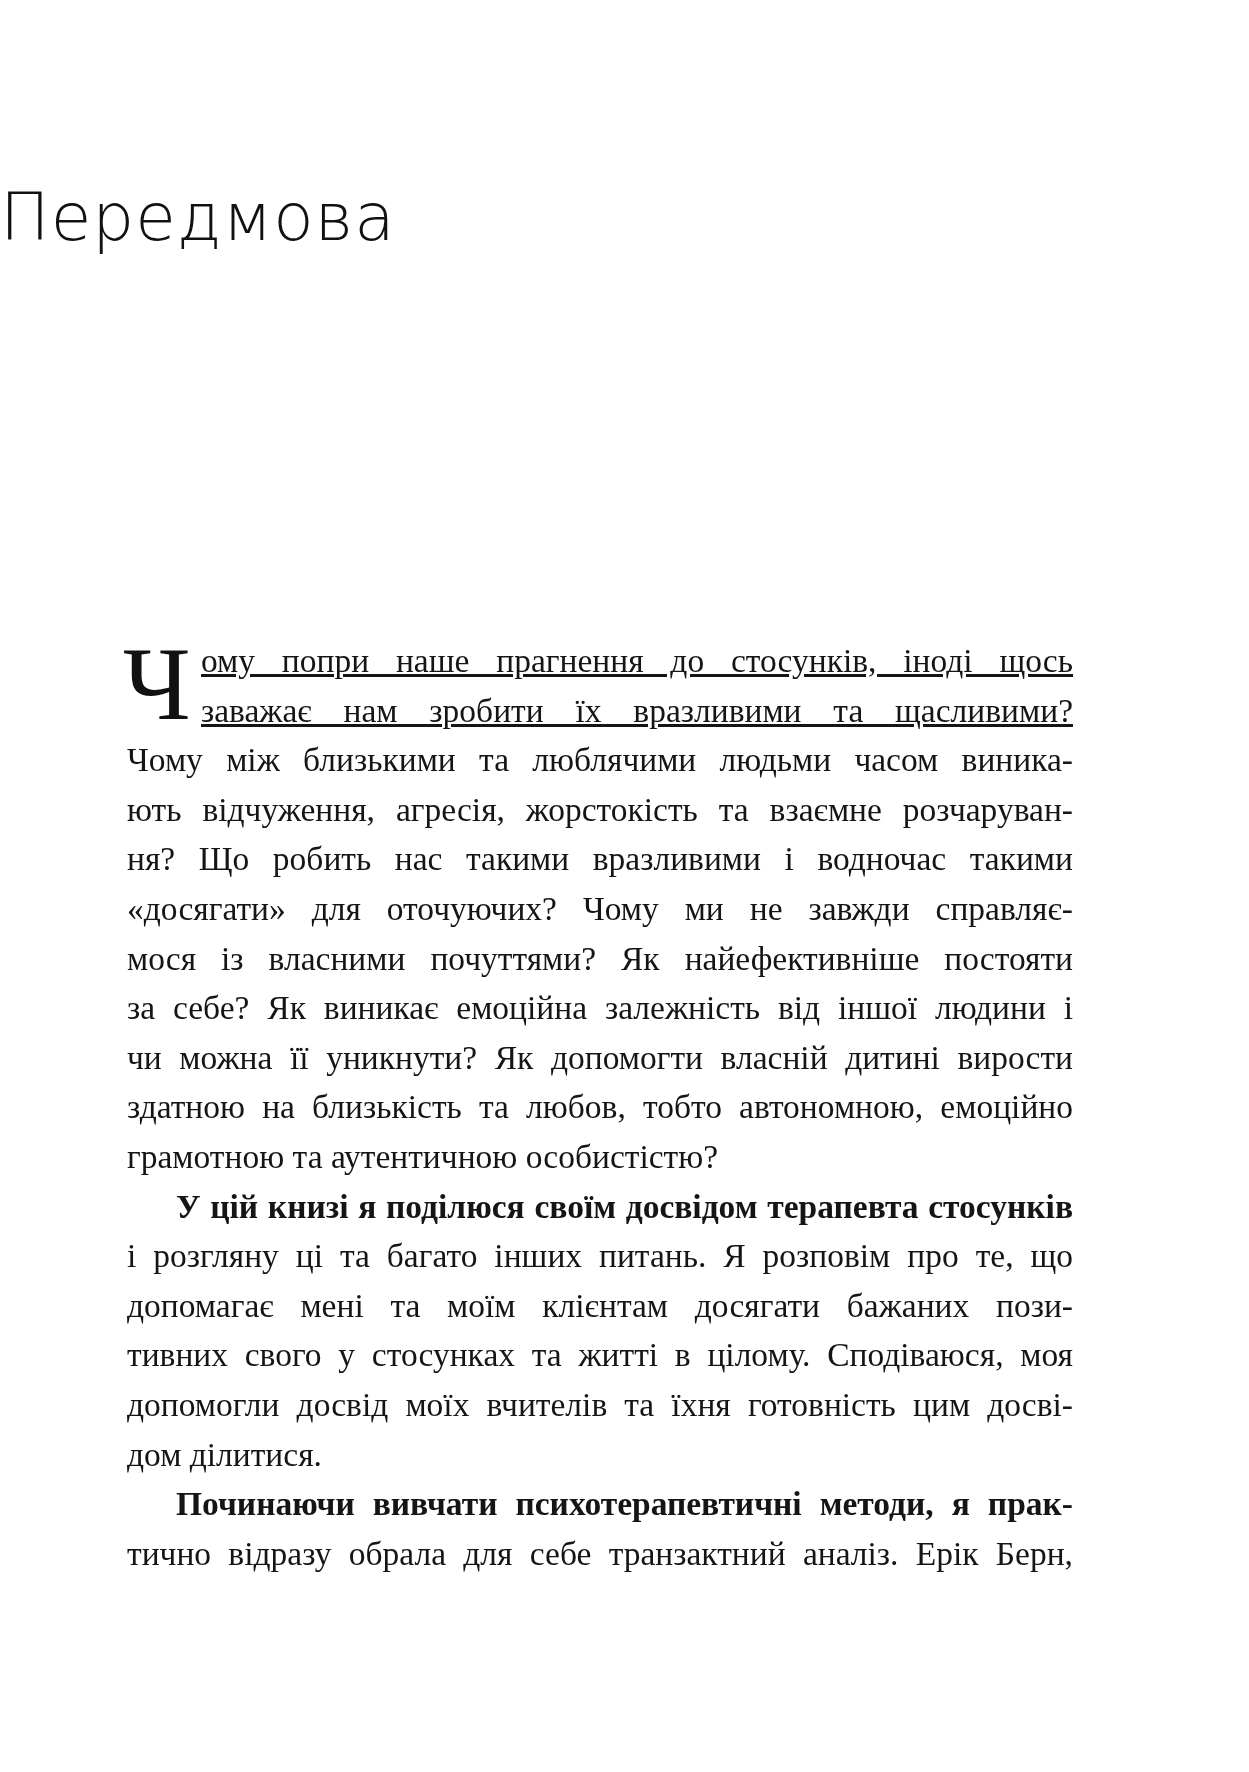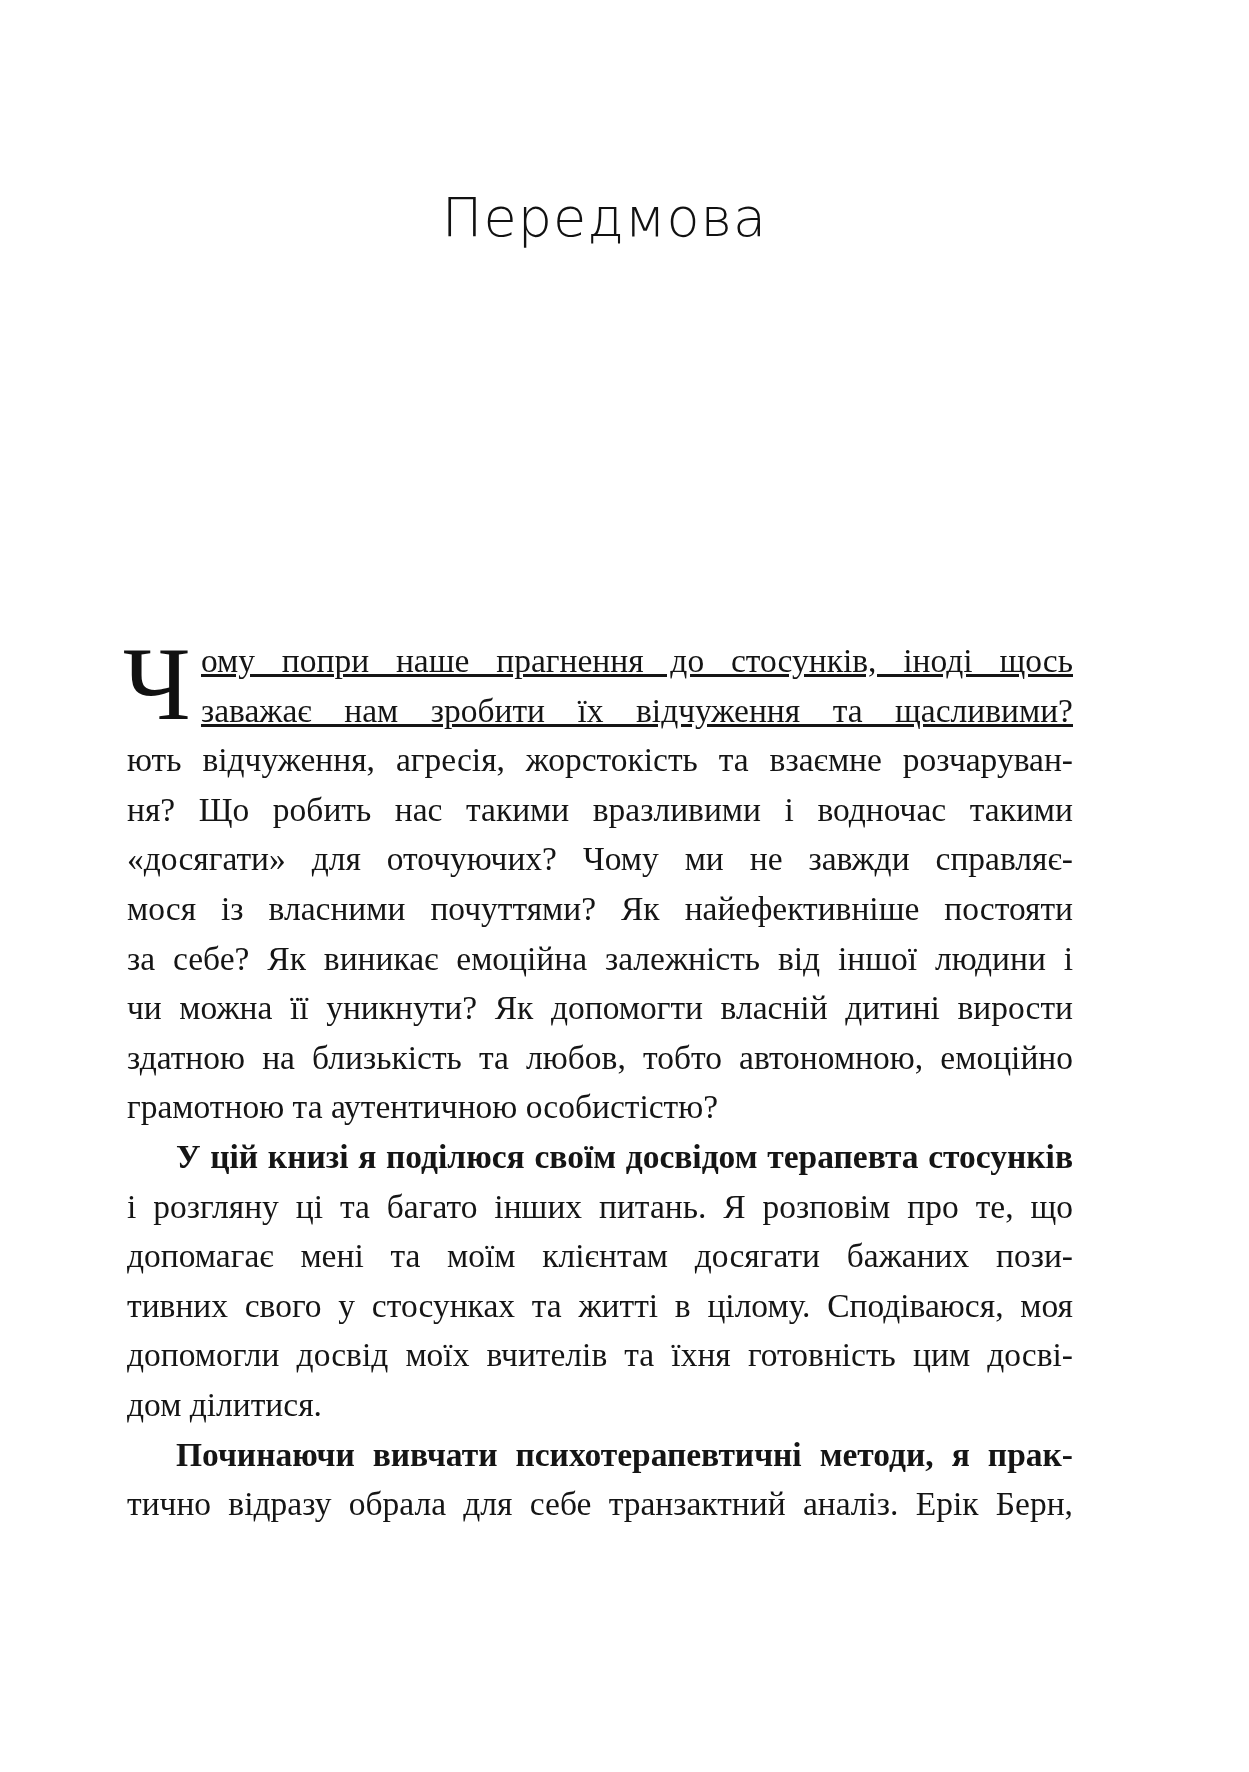--- a/index.html
+++ b/index.html
@@ -19,24 +19,24 @@
       left: 0; top: 0;
       width: 1249px;
       height: 1772px;
       background: #ffffff;
     }
     .chapter-title {
       position: absolute;
       left: 0;
       top: 186px;
       width: 1209px;
-      text-align: center;
+      text-align: left;
       font-family: "DejaVu Sans", sans-serif;
       font-weight: 300;
-      font-size: 54px;
+      font-size: 66px;
       line-height: 64px;
       letter-spacing: 1px;
       color: #111111;
       margin: 0;
     }
     .body-text {
       position: absolute;
       left: 127px;
       top: 636px;
       width: 946px;
@@ -85,21 +85,22 @@
 
 <div class="page">
 
   <h1 class="chapter-title">Передмова</h1>
 
   <div class="body-text">
 
     <div class="para first-para">
       <span class="drop-cap">Ч</span>
       <span class="line dc">ому попри наше прагнення до стосунків, іноді щось</span>
-      <span class="line dc">заважає нам зробити їх відчуження та щасливими?</span>
+      <span class="line dc">заважає нам зробити їх вразливими та щасливими?</span>
+      <span class="line">Чому між близькими та люблячими людьми часом виника-</span>
       <span class="line">ють відчуження, агресія, жорстокість та взаємне розчаруван-</span>
       <span class="line">ня? Що робить нас такими вразливими і водночас такими</span>
       <span class="line">«досягати» для оточуючих? Чому ми не завжди справляє-</span>
       <span class="line">мося із власними почуттями? Як найефективніше постояти</span>
       <span class="line">за себе? Як виникає емоційна залежність від іншої людини і</span>
       <span class="line">чи можна її уникнути? Як допомогти власній дитині вирости</span>
       <span class="line">здатною на близькість та любов, тобто автономною, емоційно</span>
       <span class="line last">грамотною та аутентичною особистістю?</span>
     </div>
 

